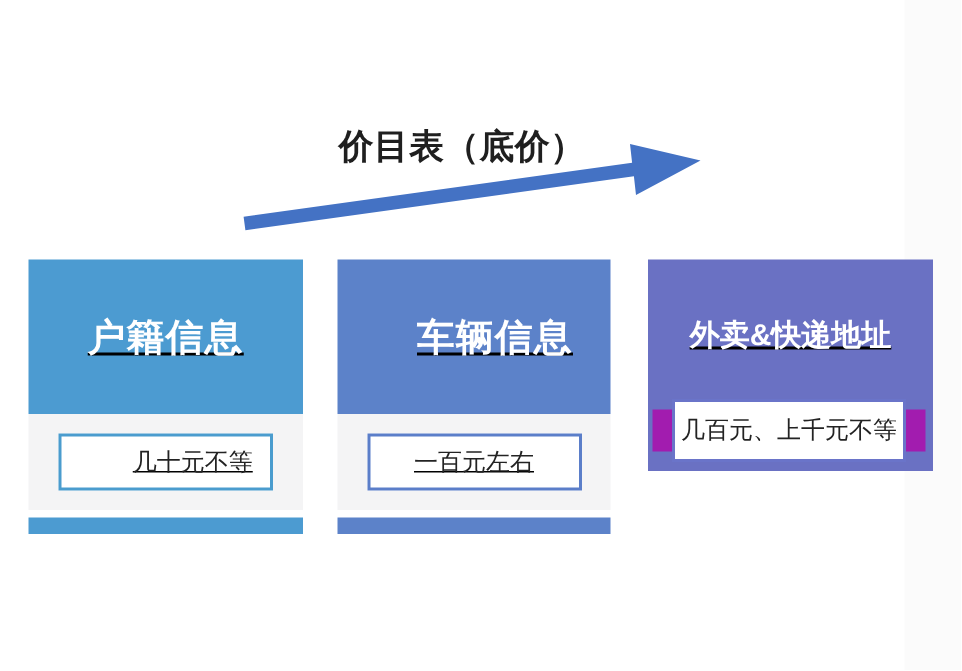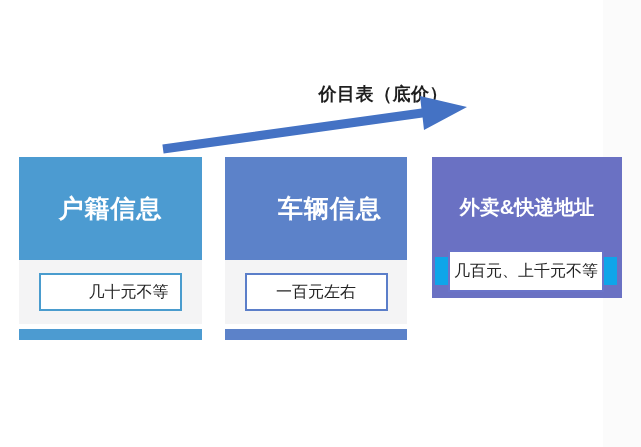--- a/index.html
+++ b/index.html
@@ -1,22 +1,22 @@
 <!DOCTYPE html>
 <html><head>
 <meta charset="utf-8">
 <style>
   html,body{margin:0;padding:0;background:#ffffff;}
   body{font-family:"Liberation Sans","DejaVu Sans",sans-serif;}
   .canvas{position:relative;width:641px;height:447px;background:#ffffff;overflow:hidden;}
   .edge-band{position:absolute;top:0;right:0;width:38px;height:447px;background:#fbfbfb;}
-  .diagram-title{position:absolute;left:168px;top:82px;width:280px;text-align:right;
-    font-size:18px;font-weight:700;color:#1f1f1f;letter-spacing:.5px;white-space:nowrap;}
+  .diagram-title{position:absolute;left:168px;top:82px;width:280px;text-align:center;
+    font-size:23px;font-weight:700;color:#1f1f1f;letter-spacing:.5px;white-space:nowrap;}
   .arrow-svg{position:absolute;left:0;top:0;}
-  .card{position:absolute;top:157px;height:141px;}
+  .card{position:absolute;top:173px;height:141px;text-decoration:underline;}
   .card-header{height:103px;display:flex;align-items:center;justify-content:center;}
   .card-title{color:#ffffff;font-weight:700;font-size:25px;letter-spacing:1px;white-space:nowrap;}
   .card-body{height:64px;background:#f4f4f5;display:flex;align-items:center;justify-content:center;}
   .price-tag{background:#ffffff;display:flex;align-items:center;justify-content:center;
     box-sizing:border-box;}
   .price-label{font-size:16px;color:#232323;white-space:nowrap;}
   .card-gap{height:5px;background:#ffffff;}
   .accent-strip{height:11px;}
   
   .card.framed{box-sizing:border-box;}
@@ -61,20 +61,20 @@
       </div>
     </div>
     <div class="card-gap"></div>
     <div class="accent-strip" style="background-color: rgb(92, 130, 201);"></div>
   </div>
 
   <div class="card framed" style="left: 432px; width: 190px; background-color: rgb(106, 113, 195);">
     <div class="card-header">
       <span class="card-title">外卖&amp;快递地址</span>
     </div>
-    <div class="inset-panel" style="background-color: #0ea5e9;">
+    <div class="inset-panel" style="background-color: #a21caf;">
       <div class="price-tag" style="width: 156px; height: 42px; border: 2px solid rgb(106, 116, 201);">
         <span class="price-label">几百元、上千元不等</span>
       </div>
     </div>
   </div>
 
 </div>
 
 </body></html>

